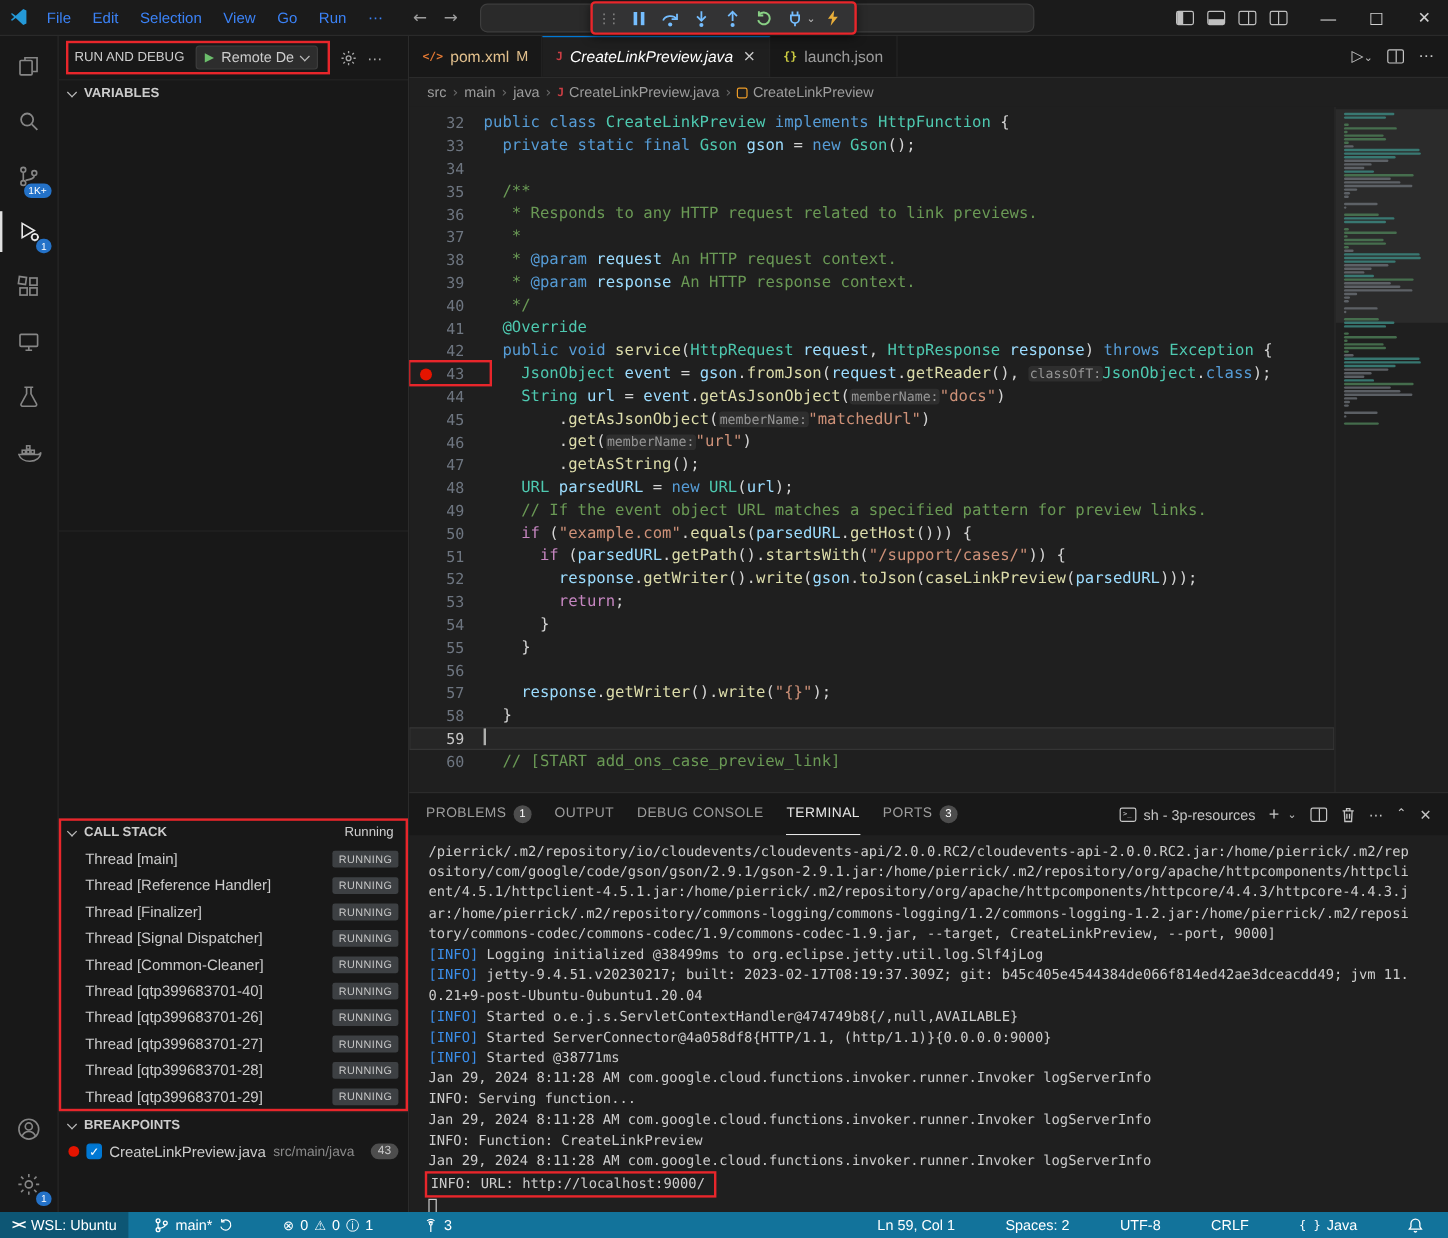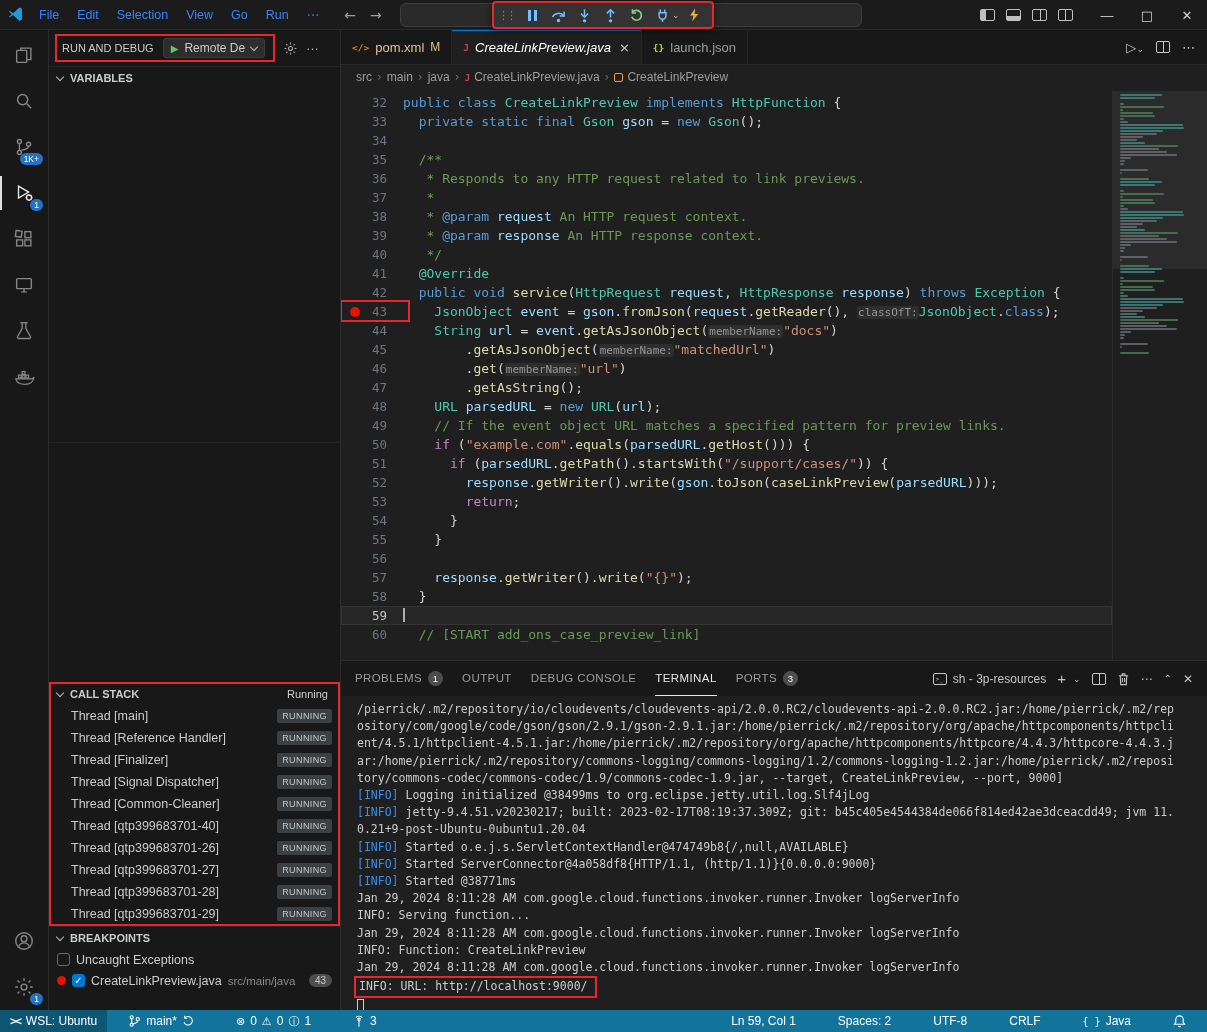--- a/index.html
+++ b/index.html
@@ -376,24 +376,20 @@
           </div>
       </section>
 
       <section class="sb-sec sec-breakpoints">
         <div class="sec-hd">
           <span class="chev"></span>
           <span>BREAKPOINTS</span>
         </div>
         <div id="bp-rows">
             <div class="bp-row">
-              <span class="cb"></span>
-              <span class="bp-label">Uncaught Exceptions</span>
-            </div>
-            <div class="bp-row">
               <span class="red-dot"></span>
               <span class="cb checked">✓</span>
               <span class="bp-label">CreateLinkPreview.java</span>
               <span class="bp-detail">src/main/java</span>
               <span class="num-badge">43</span>
             </div>
           </div>
       </section>
     </aside>
 

